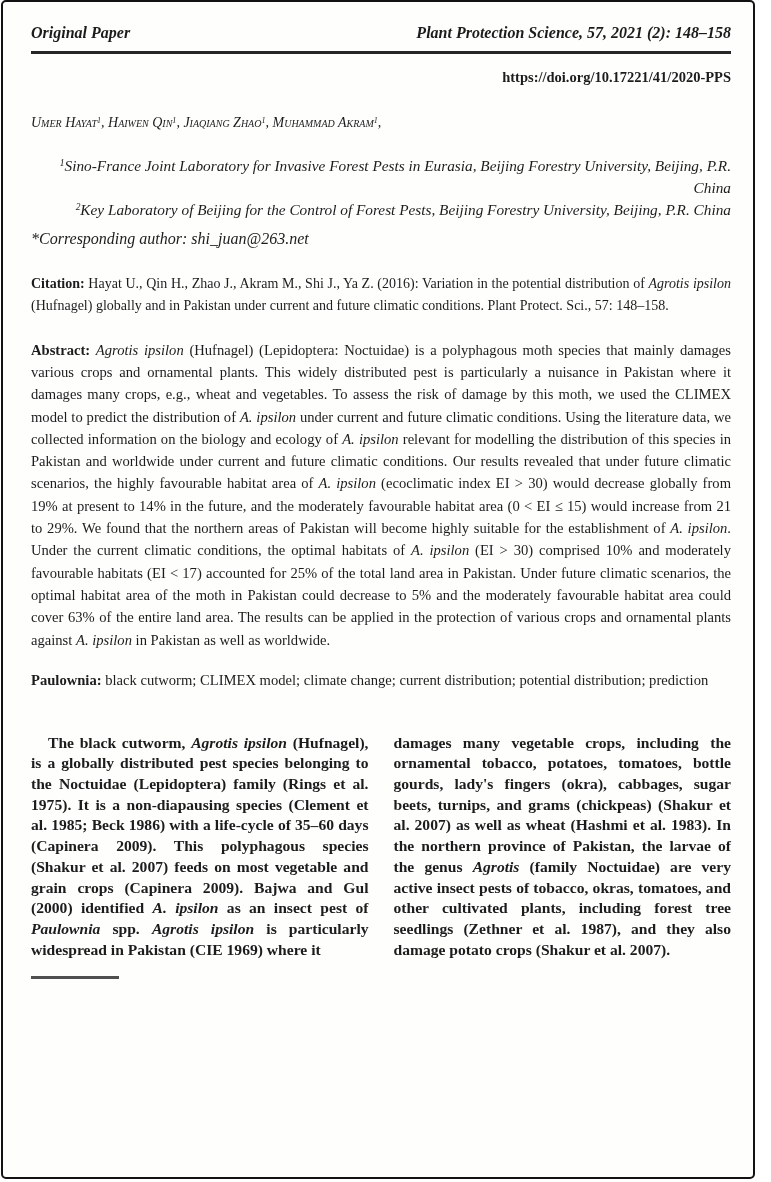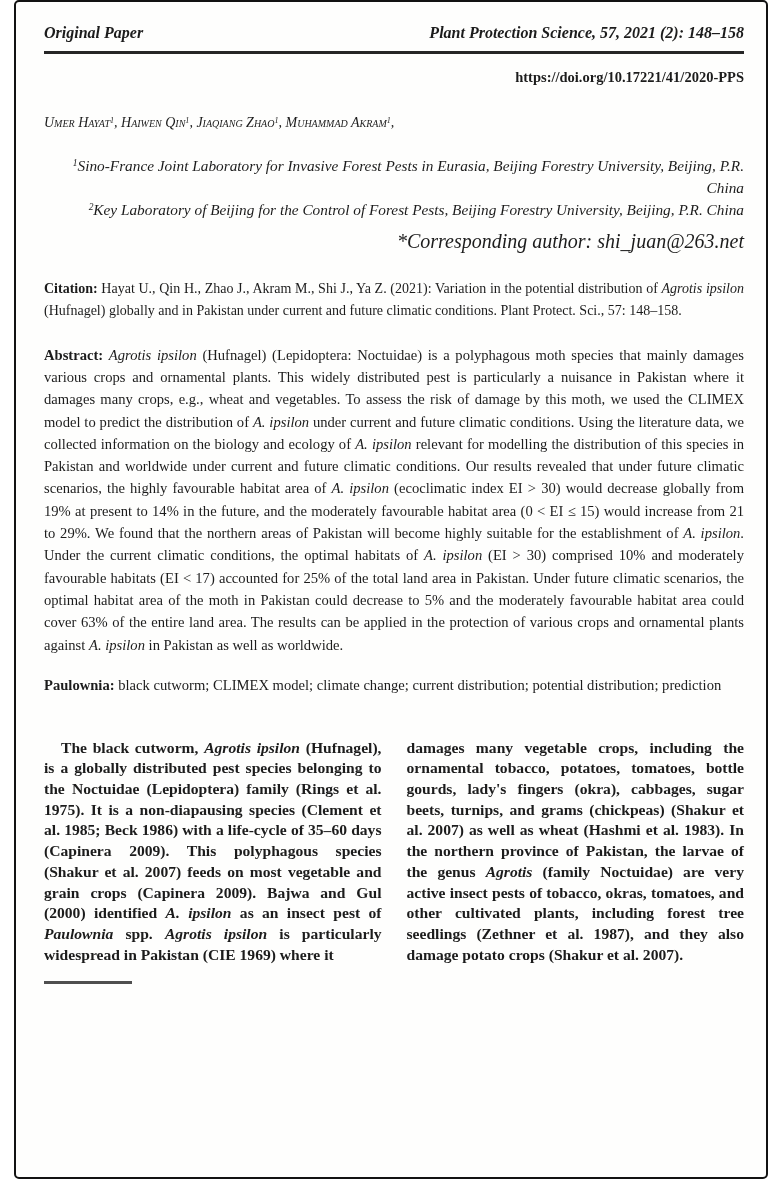--- a/index.html
+++ b/index.html
@@ -10,21 +10,21 @@
   body {
     width: 771px;
     height: 1182px;
     position: relative;
     font-family: "Liberation Serif", "DejaVu Serif", serif;
     color: #1c1c1c;
     -webkit-font-smoothing: antialiased;
   }
   .page-frame {
     position: absolute;
-    left: 14px;
+    left: 1px;
     top: 0;
     width: 754px;
     height: 1179px;
     border: 2px solid #121212;
     border-radius: 5px;
     box-sizing: border-box;
     background: #fefefd;
     overflow: hidden;
   }
   .content {
@@ -77,22 +77,21 @@
   .affiliations {
     margin-top: 21px;
     font-style: italic;
     font-size: 15.3px;
     line-height: 1.44;
   }
   .affiliations p { margin: 0; text-align: right; }
   .corresponding {
     margin-top: 9px;
     font-style: italic;
-    font-size: 20px;
-    text-align: right;
+    font-size: 16px;
   }
   .citation {
     margin-top: 25px;
     font-size: 14px;
     line-height: 1.6;
     text-align: justify;
   }
   .abstract {
     margin-top: 21px;
     font-size: 14.6px;
@@ -145,21 +144,21 @@
       <div><span>Umer Hayat</span><span class="sup">1</span><span>, Haiwen Qin</span><span class="sup">1</span><span>, Jiaqiang Zhao</span><span class="sup">1</span><span>, Muhammad Akram</span><span class="sup">1</span><span>,</span></div>
     </div>
 
     <div class="affiliations">
       <p><span class="sup">1</span><span>Sino-France Joint Laboratory for Invasive Forest Pests in Eurasia, Beijing Forestry University, Beijing, P.R. China</span></p>
       <p><span class="sup">2</span><span>Key Laboratory of Beijing for the Control of Forest Pests, Beijing Forestry University, Beijing, P.R. China</span></p>
     </div>
 
     <div class="corresponding"><span>*Corresponding author: shi_juan@263.net</span></div>
 
-    <div class="citation"><span class="b">Citation:</span><span> Hayat U., Qin H., Zhao J., Akram M., Shi J., Ya Z. (2021): Variation in the potential distribution of </span><span class="i">Agrotis ipsilon</span><span> (Hufnagel) globally and in Pakistan under current and future climatic conditions. Plant Protect. Sci., 57: 148–158.</span></div>
+    <div class="citation"><span class="b">Citation:</span><span> Hayat U., Qin H., Zhao J., Akram M., Shi J., Ya Z. (2016): Variation in the potential distribution of </span><span class="i">Agrotis ipsilon</span><span> (Hufnagel) globally and in Pakistan under current and future climatic conditions. Plant Protect. Sci., 57: 148–158.</span></div>
 
     <div class="abstract"><span class="b">Abstract: </span><span class="i">Agrotis ipsilon</span><span> (Hufnagel) (Lepidoptera: Noctuidae) is a polyphagous moth species that mainly damages various crops and ornamental plants. This widely distributed pest is particularly a nuisance in Pakistan where it damages many crops, e.g., wheat and vegetables. To assess the risk of damage by this moth, we used the CLIMEX model to predict the distribution of </span><span class="i">A. ipsilon</span><span> under current and future climatic conditions. Using the literature data, we collected information on the biology and ecology of </span><span class="i">A. ipsilon</span><span> relevant for modelling the distribution of this species in Pakistan and worldwide under current and future climatic conditions. Our results revealed that under future climatic scenarios, the highly favourable habitat area of </span><span class="i">A. ipsilon</span><span> (ecoclimatic index EI &gt; 30) would decrease globally from 19% at present to 14% in the future, and the moderately favourable habitat area (0 &lt; EI ≤ 15) would increase from 21 to 29%. We found that the northern areas of Pakistan will become highly suitable for the establishment of </span><span class="i">A. ipsilon</span><span>. Under the current climatic conditions, the optimal habitats of </span><span class="i">A. ipsilon</span><span> (EI &gt; 30) comprised 10% and moderately favourable habitats (EI &lt; 17) accounted for 25% of the total land area in Pakistan. Under future climatic scenarios, the optimal habitat area of the moth in Pakistan could decrease to 5% and the moderately favourable habitat area could cover 63% of the entire land area. The results can be applied in the protection of various crops and ornamental plants against </span><span class="i">A. ipsilon</span><span> in Pakistan as well as worldwide.</span></div>
 
     <div class="keywords"><span class="b">Paulownia: </span><span>black cutworm; CLIMEX model; climate change; current distribution; potential distribution; prediction</span></div>
 
     <div class="body-cols">
       <div class="col">
         <p class="indent"><span>The black cutworm, </span><span class="i">Agrotis ipsilon</span><span> (Hufnagel), is a globally distributed pest species belonging to the Noctuidae (Lepidoptera) family (Rings et al. 1975). It is a non-diapausing species (Clement et al. 1985; Beck 1986) with a life-cycle of 35–60 days (Capinera 2009). This polyphagous species (Shakur et al. 2007) feeds on most vegetable and grain crops (Capinera 2009). Bajwa and Gul (2000) identified </span><span class="i">A. ipsilon</span><span> as an insect pest of </span><span class="i">Paulownia</span><span> spp. </span><span class="i">Agrotis ipsilon</span><span> is particularly widespread in Pakistan (CIE 1969) where it</span></p>
       </div>
       <div class="col">

